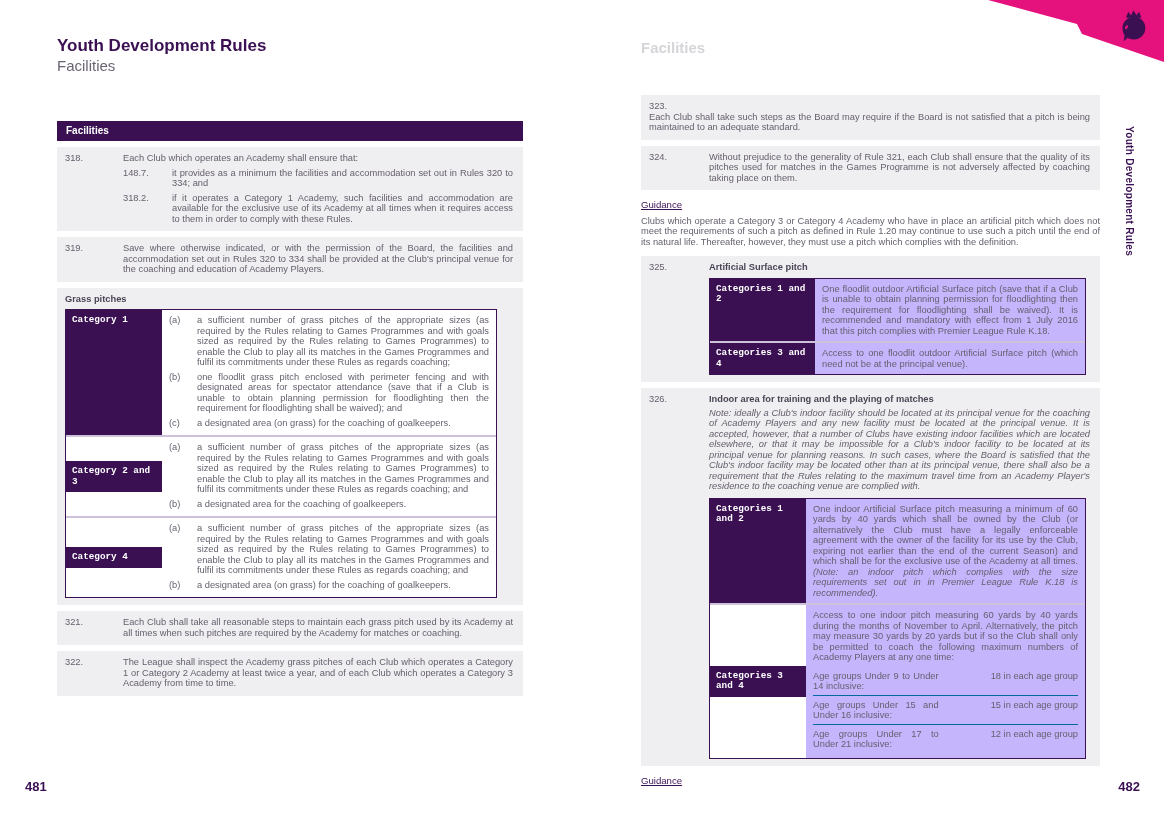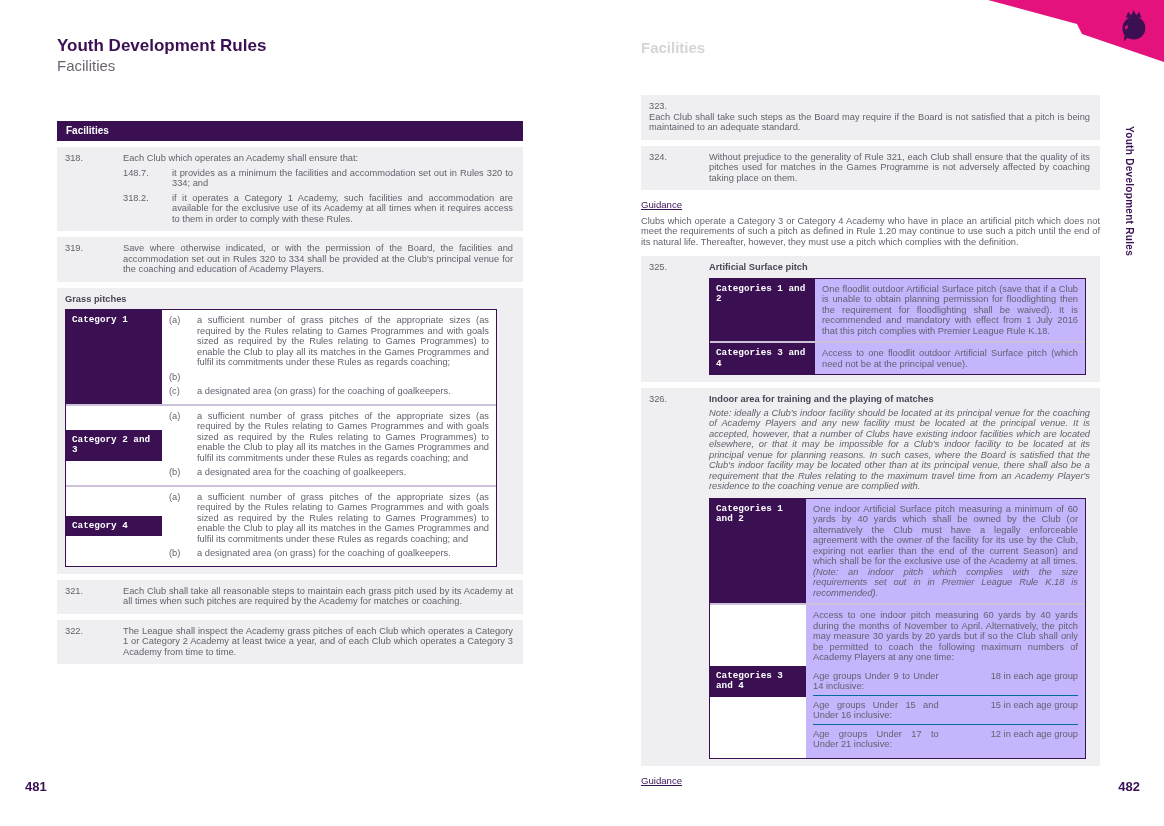--- a/index.html
+++ b/index.html
@@ -112,20 +112,21 @@
         <div class="cat-table">
           <div class="cat-row">
             <div class="cat-label">Category 1</div>
             <div class="cat-content">
               <div class="item">
                 <div class="m">(a)</div>
                 <div class="t">a sufficient number of grass pitches of the appropriate sizes (as required by the Rules relating to Games Programmes and with goals sized as required by the Rules relating to Games Programmes) to enable the Club to play all its matches in the Games Programmes and fulfil its commitments under these Rules as regards coaching;</div>
               </div>
               <div class="item">
                 <div class="m">(b)</div>
+                <div class="t">one floodlit grass pitch enclosed with perimeter fencing and with designated areas for spectator attendance (save that if a Club is unable to obtain planning permission for floodlighting then the requirement for floodlighting shall be waived); and</div>
               </div>
               <div class="item">
                 <div class="m">(c)</div>
                 <div class="t">a designated area (on grass) for the coaching of goalkeepers.</div>
               </div>
             </div>
           </div>
           <div class="cat-row">
             <div class="cat-label">Category 2 and 3</div>
             <div class="cat-content">

